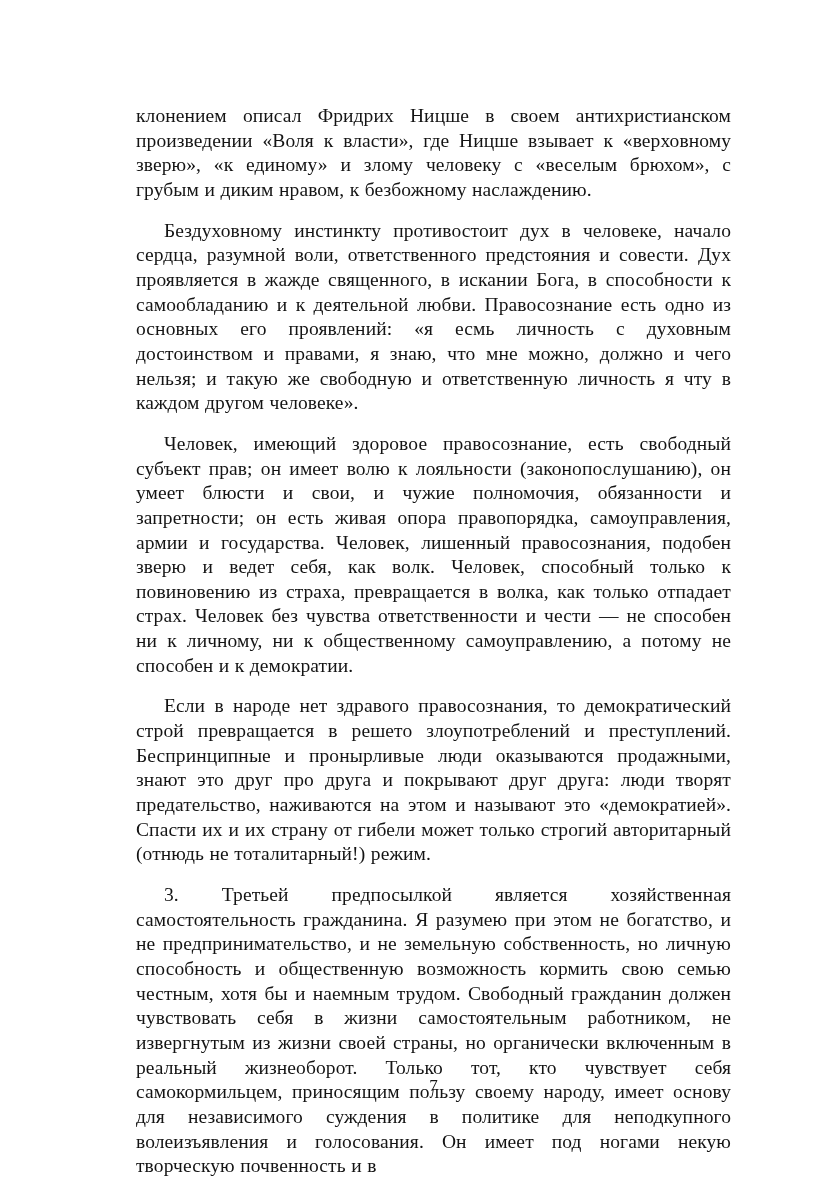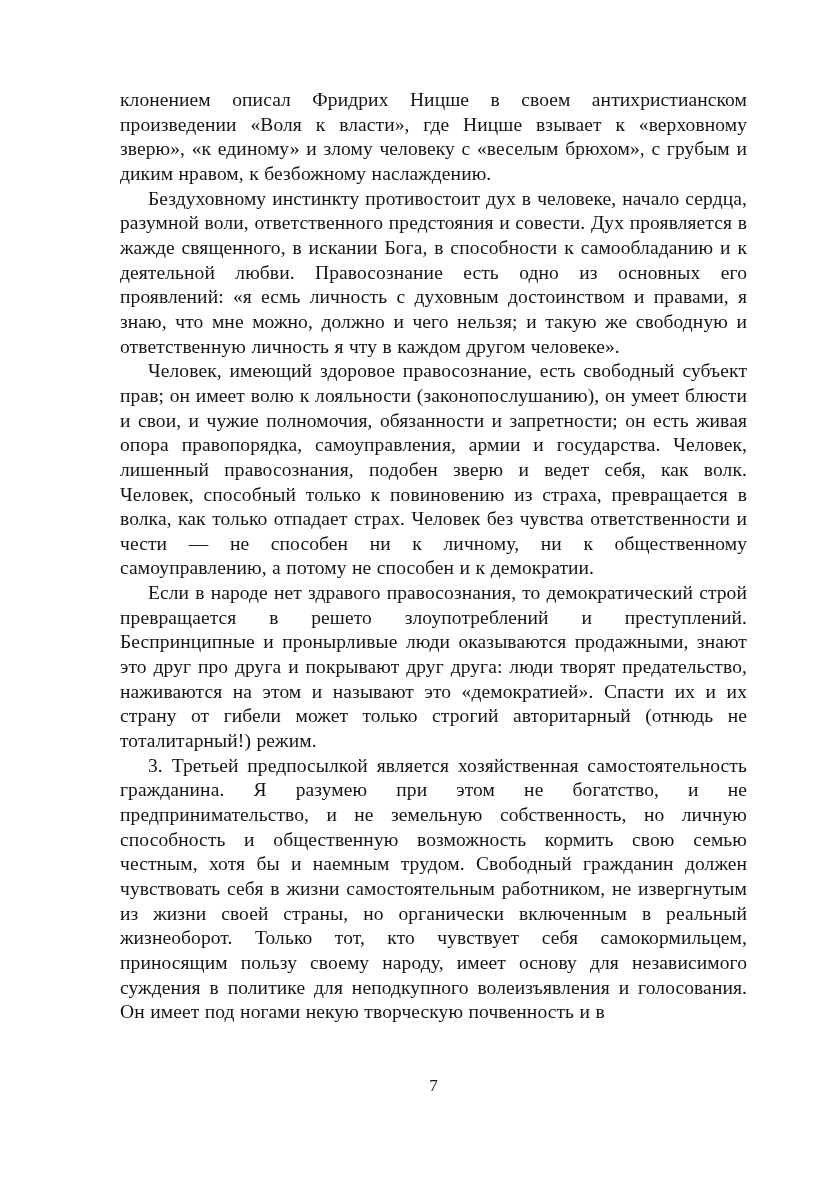--- a/index.html
+++ b/index.html
@@ -16,21 +16,21 @@
     font-family: "Liberation Serif", "DejaVu Serif", serif;
     color: #141414;
   }
   .text-block {
     position: absolute;
     top: 88px;
     left: 120px;
     width: 627px;
   }
   .para {
-    margin: 0;
+    margin: 16px;
     padding: 0;
     font-size: 19.5px;
     line-height: 24.65px;
     text-align: justify;
     text-indent: 28px;
     letter-spacing: 0.1px;
     word-spacing: 0.5px;
   }
   .para.no-indent {
     text-indent: 0;

